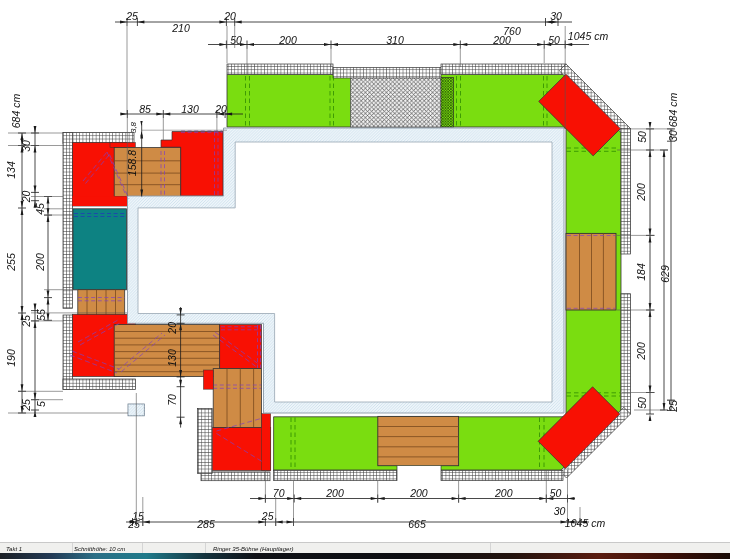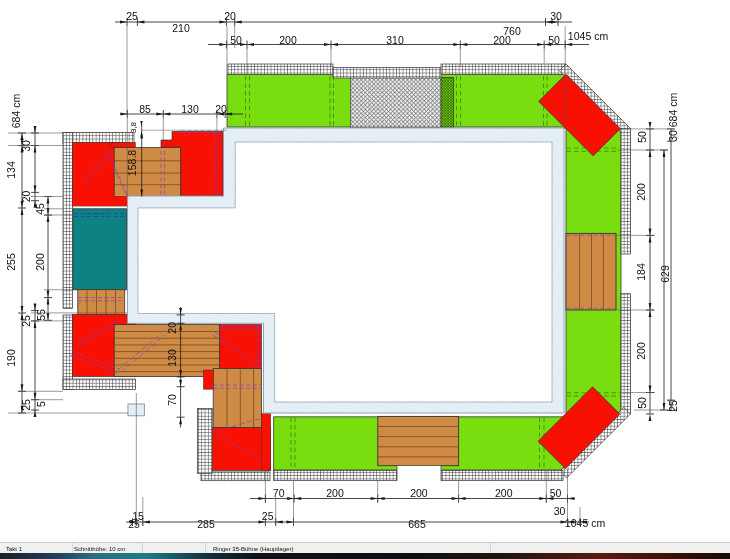--- a/index.html
+++ b/index.html
@@ -1,15 +1,15 @@
 <!DOCTYPE html>
 <html><head><meta charset="utf-8"><title>plan</title>
 <style>html,body{margin:0;padding:0;width:730px;height:559px;overflow:hidden;background:#fff;}</style>
 </head><body>
-<div style="position:relative;width:730px;height:488px;">
+<div style="position:relative;width:730px;height:488px;font-style:italic;">
 <div style="position:absolute;left:0;top:0;"><svg width="730" height="559" viewBox="0 0 730 559">
 <defs>
 <pattern id="grid" patternUnits="userSpaceOnUse" width="3.3" height="3.3">
             <path d="M0 0.3 H3.3 M0.3 0 V3.3" stroke="#3a3a3a" stroke-width="0.6" fill="none"></path>
           </pattern>
 <pattern id="xgrid" patternUnits="userSpaceOnUse" width="4.2" height="4.2">
             <path d="M0 1.05 H4.2 M0 3.15 H4.2 M1.05 0 V4.2 M3.15 0 V4.2" stroke="#b4b4b4" stroke-width="0.4" fill="none"></path>
             <path d="M0 0 L4.2 4.2 M4.2 0 L0 4.2" stroke="#3a3a3a" stroke-width="0.5" fill="none"></path>
           </pattern>
 <pattern id="gx" patternUnits="userSpaceOnUse" width="2.7" height="2.7">

